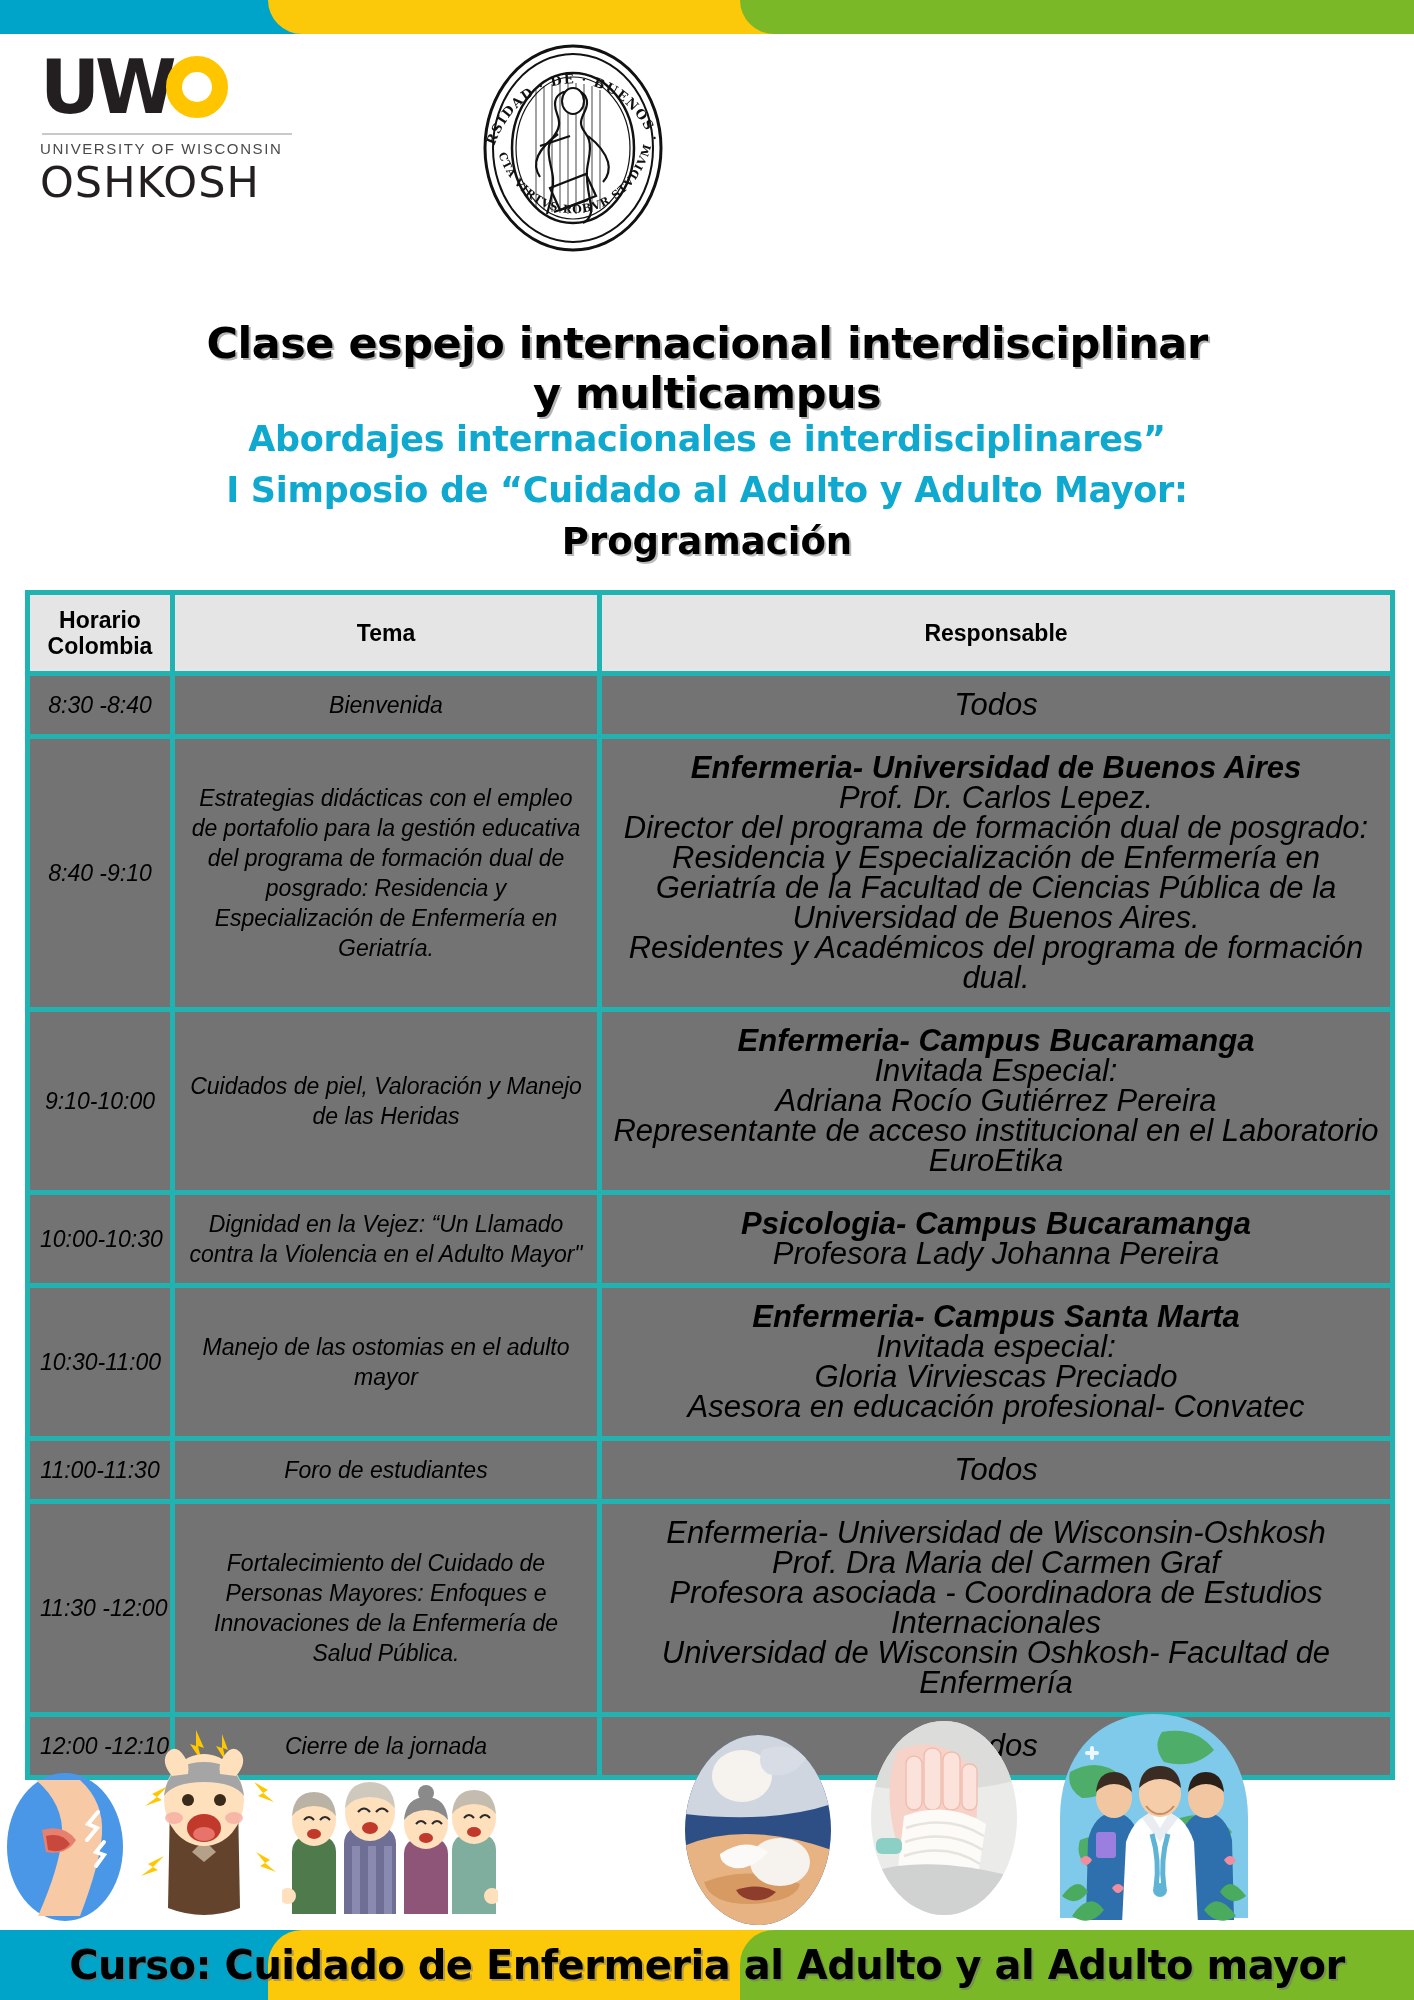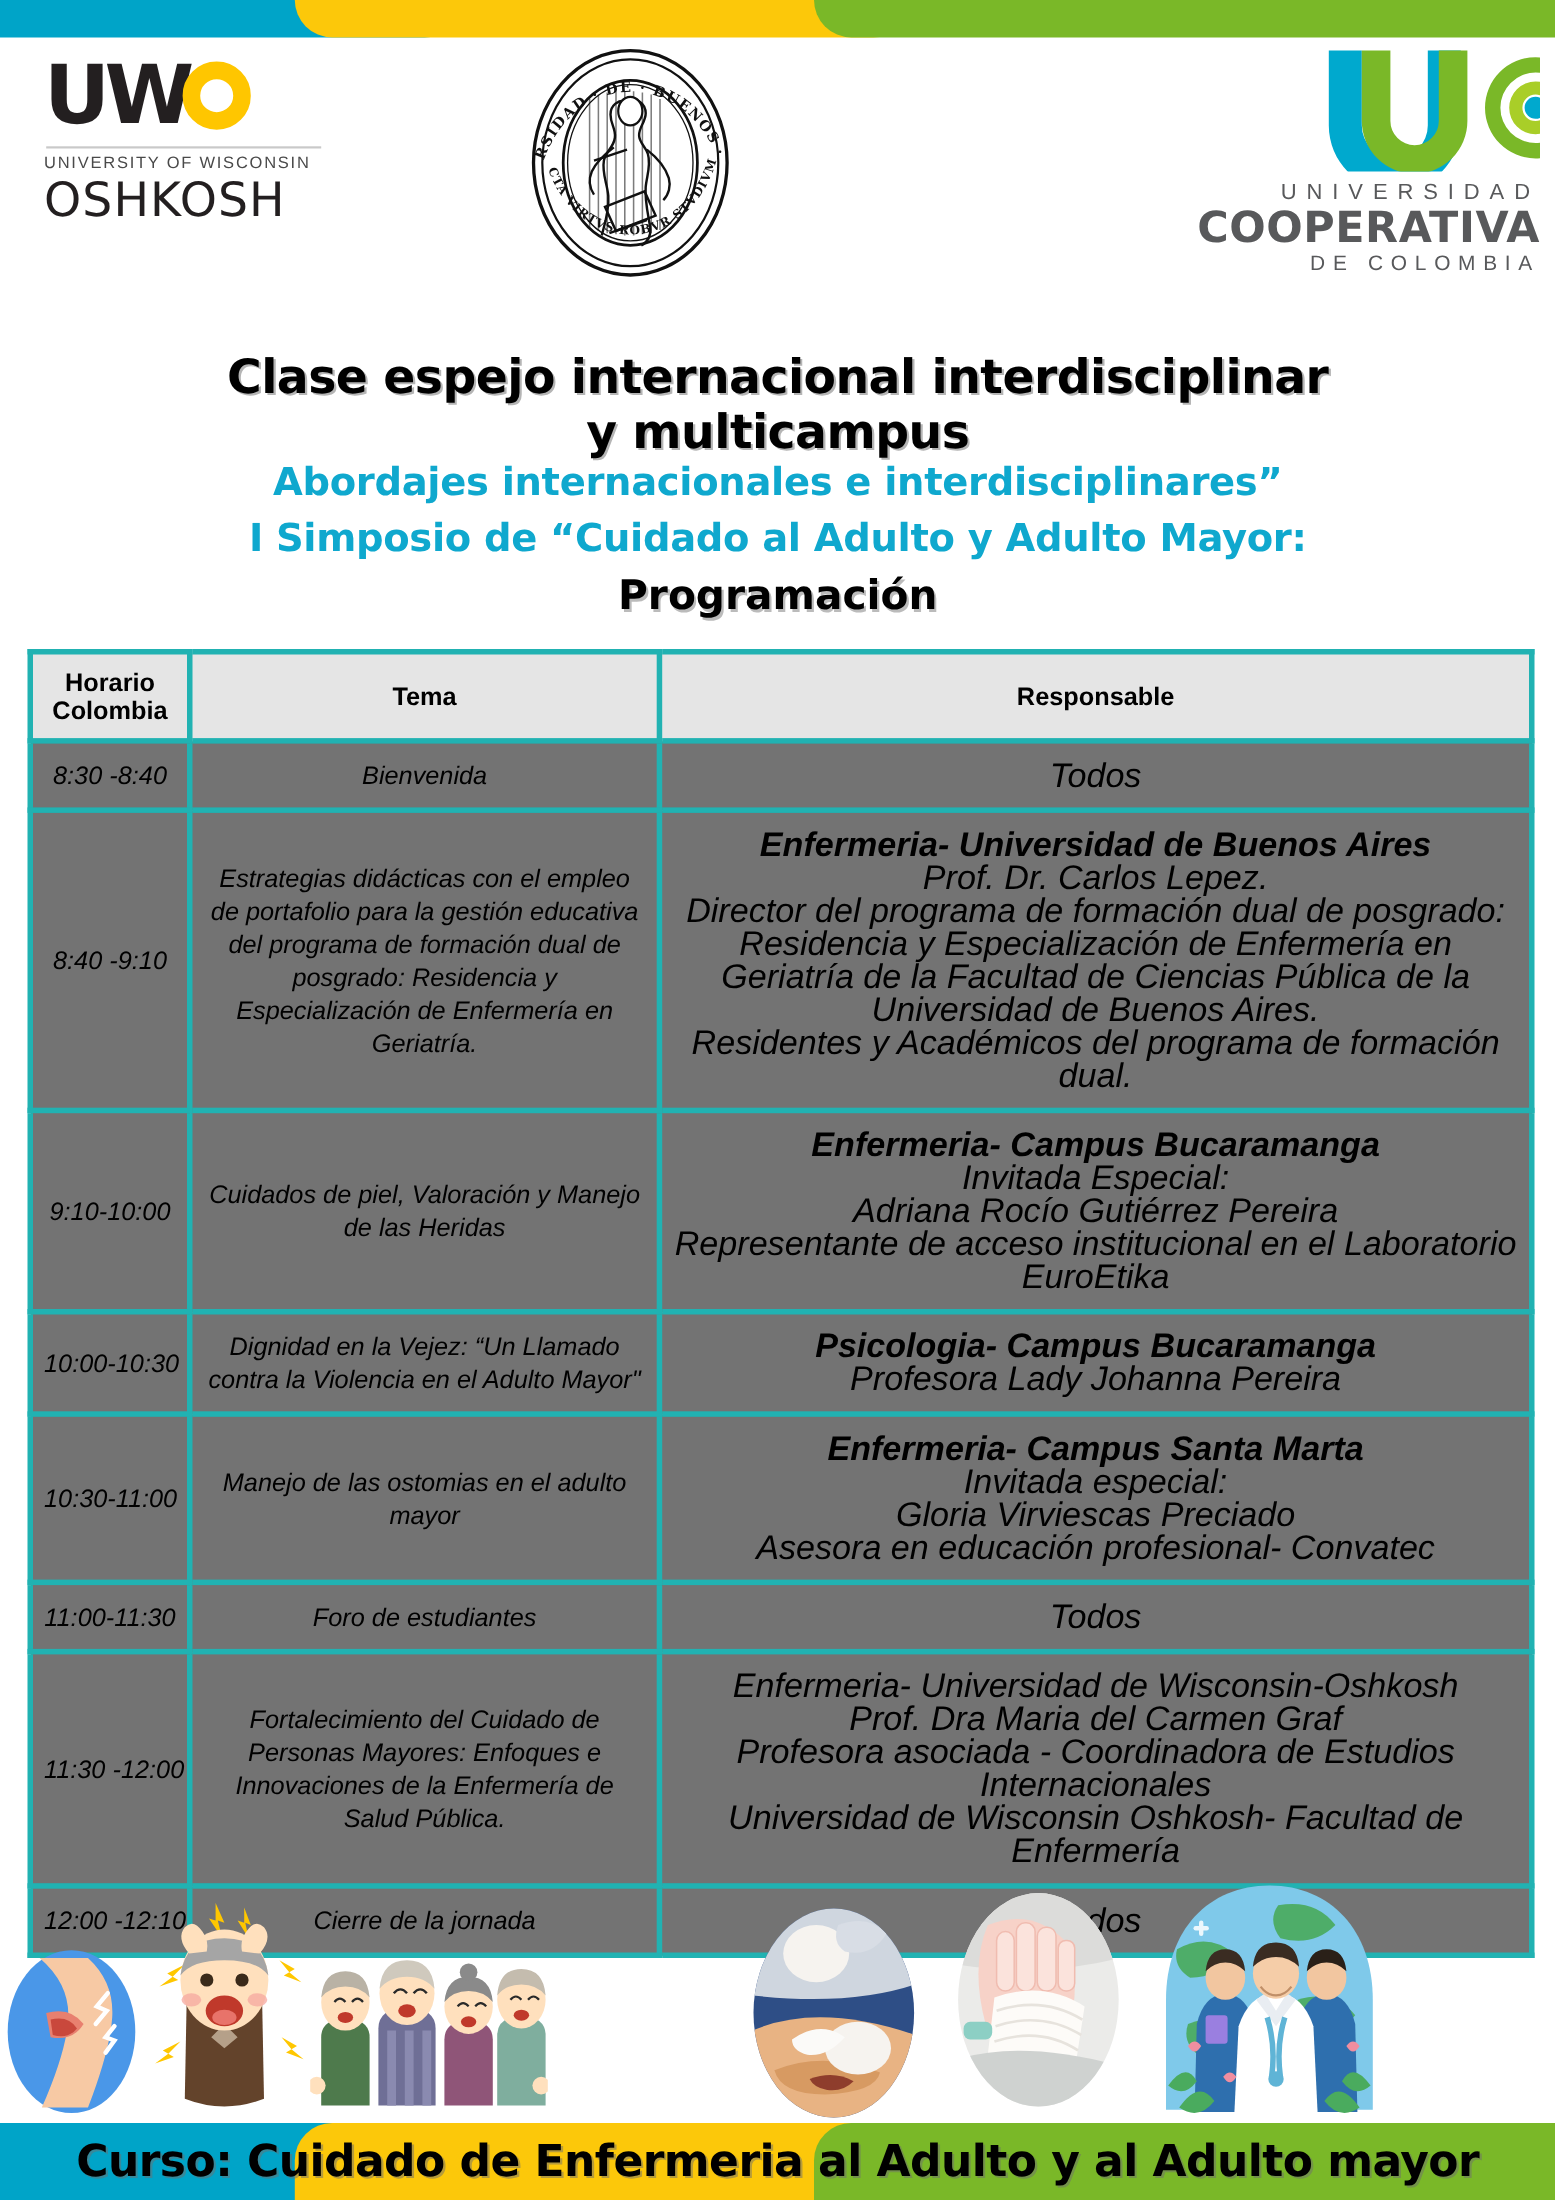--- a/index.html
+++ b/index.html
@@ -168,34 +168,20 @@
           <path d="M92 96 c-8 6 -16 13 -20 22 c-3 7 -2 15 2 21"></path>
           <path d="M122 98 c9 7 17 16 20 26 c2 7 0 15 -5 20"></path>
           <path d="M84 150 l36 -14 l10 22 l-36 14 z"></path>
           <path d="M88 174 l34 -12"></path>
           <path d="M74 108 l30 -10"></path>
         </g>
         <ellipse cx="107" cy="63" rx="11" ry="13" fill="#fff" stroke="#111" stroke-width="2"></ellipse>
       </svg>
     </div>
 
-    <div class="ucc">
-      <div class="ucc-mark">
-        <svg viewBox="0 0 200 112" width="200" height="112">
-          <path d="M8 2 h30 v68 a30 30 0 0 0 60 0 V2 h30 v68 a60 60 0 0 1 -120 0 Z" fill="#00A9CE"></path>
-          <path d="M38 2 h26 v64 a22 22 0 0 0 44 0 V2 h26 v64 a48 48 0 0 1 -96 0 Z" fill="#7AB828"></path>
-          <path d="M196 8 a46 46 0 1 0 0 92 a46 46 0 1 0 0 -92 Z M196 22 a32 32 0 1 1 0 64 a32 32 0 1 1 0 -64 Z" fill="#7AB828"></path>
-          <path d="M196 30 a24 24 0 1 0 0 48 a24 24 0 1 0 0 -48 Z M196 42 a12 12 0 1 1 0 24 a12 12 0 1 1 0 -24 Z" fill="#A9CE28"></path>
-          <circle cx="196" cy="54" r="10" fill="#00A9CE"></circle>
-        </svg>
-      </div>
-      <div class="ucc-top">UNIVERSIDAD</div>
-      <div class="ucc-mid">COOPERATIVA</div>
-      <div class="ucc-bot">DE COLOMBIA</div>
-    </div>
   </div>
 
   <div class="titles">
     <div class="t-main">Clase espejo internacional interdisciplinar</div>
     <div class="t-main">y multicampus</div>
     <div class="t-sub" style="margin-top:0;">Abordajes internacionales e interdisciplinares”</div>
     <div class="t-sub">I Simposio de “Cuidado al Adulto y Adulto Mayor:</div>
     <div class="t-prog">Programación</div>
   </div>
 

